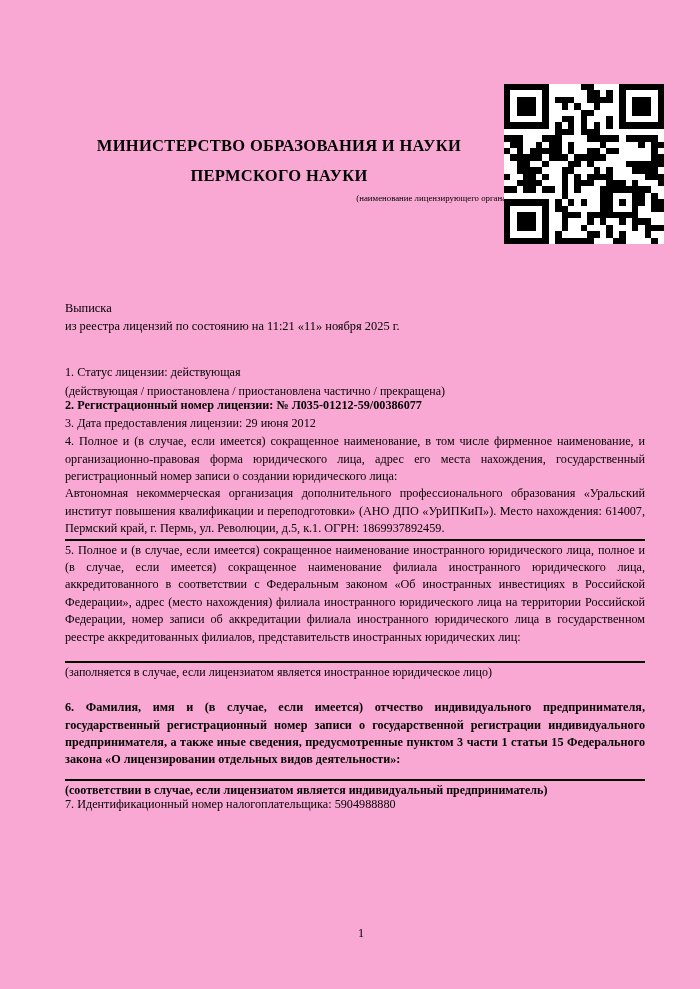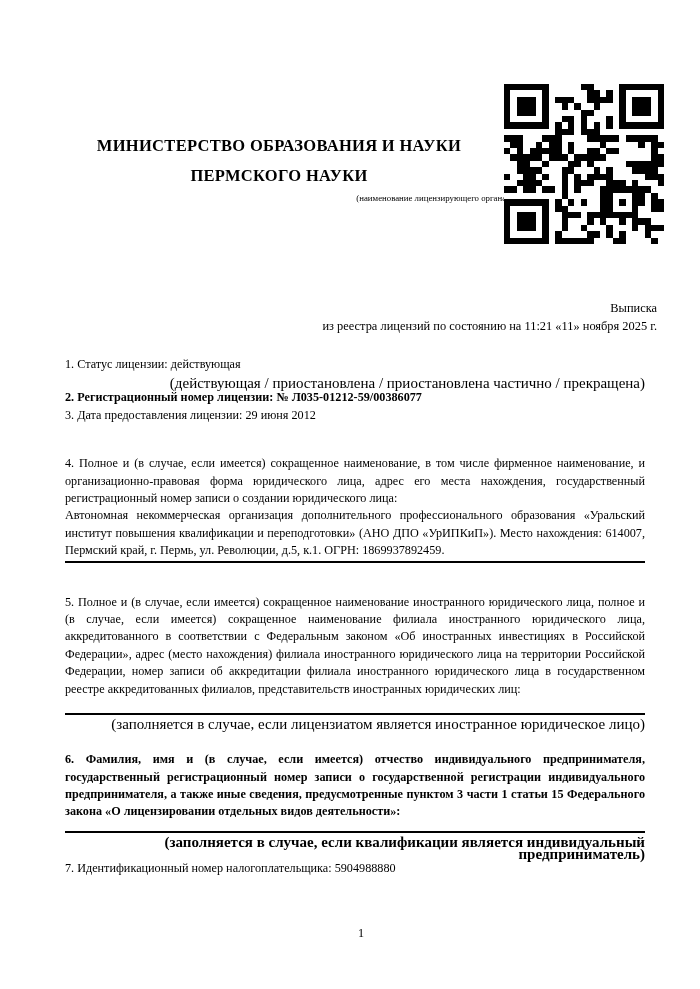--- a/index.html
+++ b/index.html
@@ -2,21 +2,21 @@
 <html><head>
 <meta charset="utf-8">
 <style>
   * { box-sizing: border-box; }
   html, body { margin: 0; padding: 0; background: #e9e9e9; }
   .page {
     position: relative;
     width: 700px;
     height: 989px;
     margin: 0 auto;
-    background: #ffffff;
+    background: #f9a8d4;
     font-family: "Liberation Serif", "DejaVu Serif", serif;
     color: #000;
     overflow: hidden;
   }
   
   .ministry {
     position: absolute;
     left: 49px; top: 131px; width: 460px;
     text-align: center;
   }
@@ -36,43 +36,43 @@
   .qr {
     position: absolute;
     left: 504px; top: 84px;
     width: 160px; height: 160px;
   }
   .qr svg { display: block; width: 100%; height: 100%; shape-rendering: crispEdges; }
   
   .doc-title {
     position: absolute;
     left: 65px; top: 299px; width: 592px;
-    text-align: right;
+    text-align: left;
     font-size: 12.4px;
     line-height: 18px;
   }
   
   .content {
     position: absolute;
-    left: 65px; top: 356px; width: 580px;
+    left: 65px; top: 364px; width: 580px;
     font-size: 12.2px;
     line-height: 17.4px;
   }
   .content p { margin: 0; }
   .just { text-align: justify; }
   .caption {
-    font-size: 15px;
+    font-size: 12px;
     line-height: 12px;
-    text-align: right;
+    text-align: left;
     margin-top: 3px;
   }
   .rule { border-top: 2px solid #000; margin-top: 1px; }
   .rule-gap    { margin-top: 15px; }
   .rule-gap-sm { margin-top: 10px; }
-  .mt-sm { margin-top: 31px; }
+  .mt-sm { margin-top: 1px; }
   .mt-md { margin-top: 21px; font-weight: bold; }
   .mt-lg { margin-top: 27px; }
   .mt-xs { margin-top: 4px; }
   .page-number {
     position: absolute;
     left: 65px; top: 926px; width: 592px;
     text-align: center;
     font-size: 12.2px;
   }
 </style>
@@ -429,21 +429,21 @@
 
     <div class="mt-sm">
       <p class="just">5. Полное и (в случае, если имеется) сокращенное наименование иностранного юридического лица, полное и (в случае, если имеется) сокращенное наименование филиала иностранного юридического лица, аккредитованного в соответствии с Федеральным законом «Об иностранных инвестициях в Российской Федерации», адрес (место нахождения) филиала иностранного юридического лица на территории Российской Федерации, номер записи об аккредитации филиала иностранного юридического лица в государственном реестре аккредитованных филиалов, представительств иностранных юридических лиц:</p>
       <div class="rule rule-gap"></div>
       <div class="caption">(заполняется в случае, если лицензиатом является иностранное юридическое лицо)</div>
     </div>
 
     <div class="mt-md">
       <p class="just">6. Фамилия, имя и (в случае, если имеется) отчество индивидуального предпринимателя, государственный регистрационный номер записи о государственной регистрации индивидуального предпринимателя, а также иные сведения, предусмотренные пунктом 3 части 1 статьи 15 Федерального закона «О лицензировании отдельных видов деятельности»:</p>
       <div class="rule rule-gap-sm"></div>
-      <div class="caption">(заполняется в случае, если квалификации является индивидуальный предприниматель)</div>
+      <div class="caption">(соответствии в случае, если лицензиатом является индивидуальный предприниматель)</div>
     </div>
 
     <p class="mt-lg">7. Идентификационный номер налогоплательщика: 5904988880</p>
 
   </div>
 
   <div class="page-number">1</div>
 
 </div>
 

